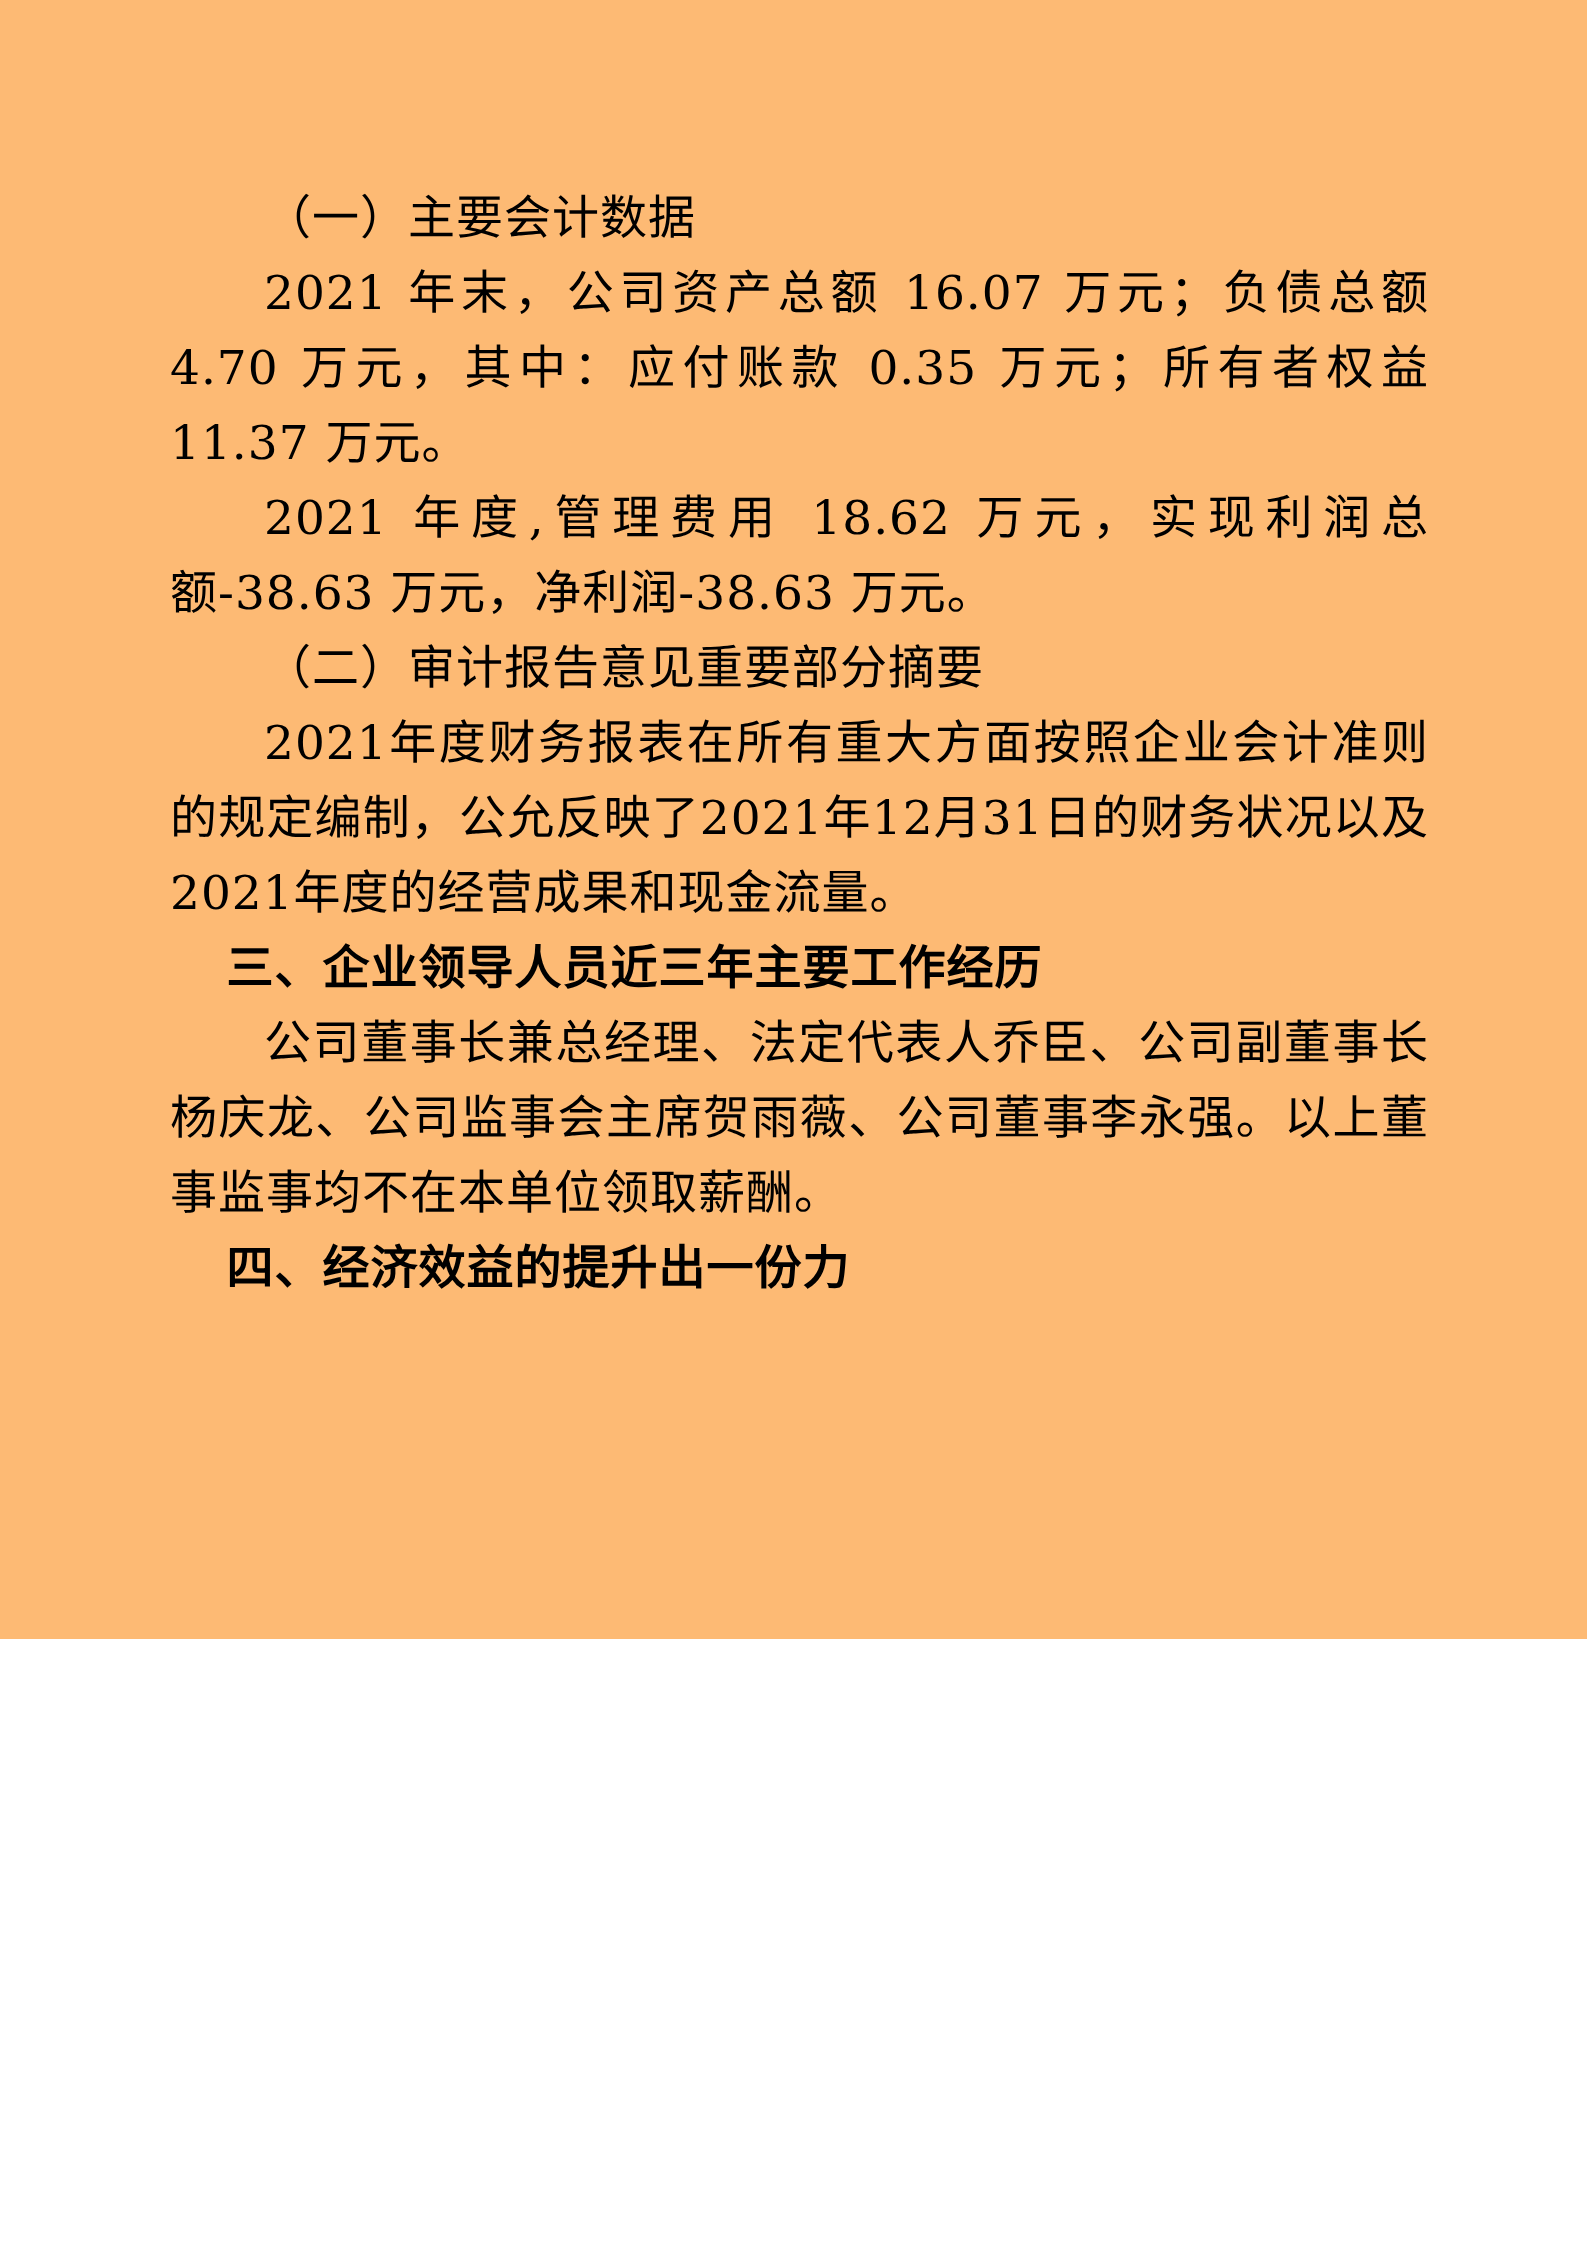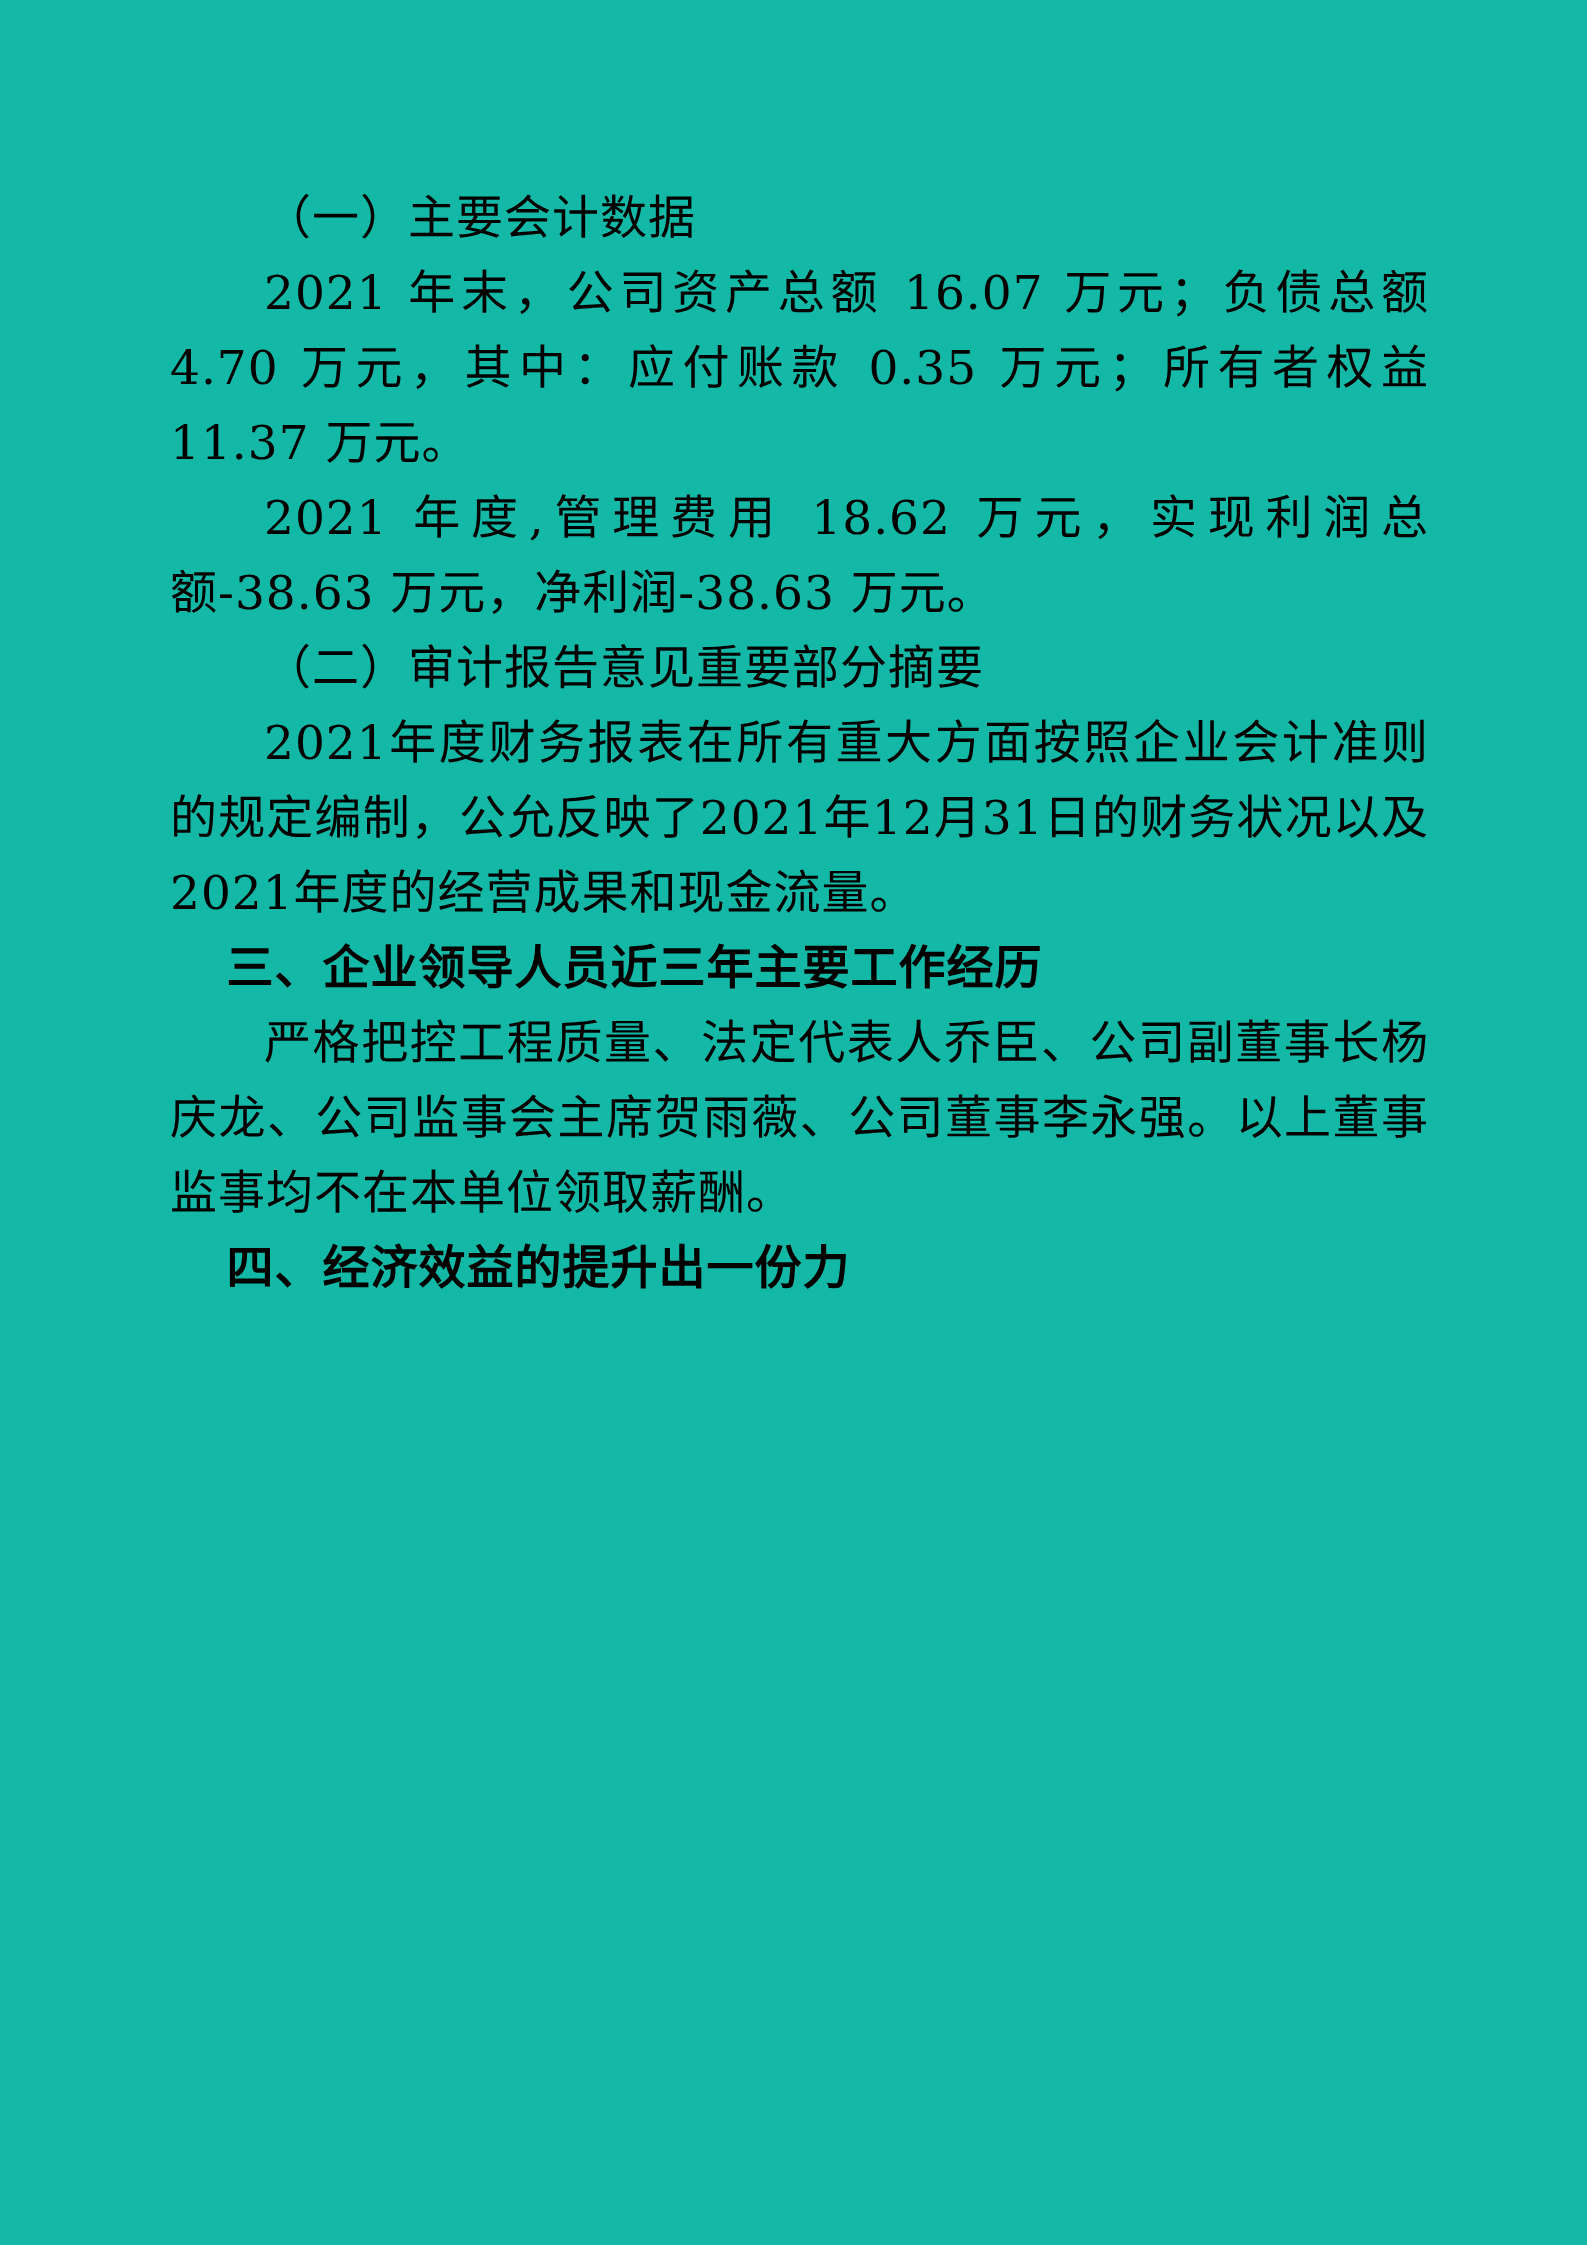--- a/index.html
+++ b/index.html
@@ -3,23 +3,23 @@
 <meta charset="utf-8">
 <style>
   html, body {
     margin: 0;
     padding: 0;
     background: #ffffff;
   }
   .page {
     position: relative;
     width: 1587px;
-    height: 2245px;
+    height: 1639px;
     margin: 0 auto;
-    background: #14b8a6;
+    background: #fdba74;
     box-sizing: border-box;
     padding: 180px 158px 0 170px;
     overflow: hidden;
   }
   .doc p {
     margin: 0;
     padding: 0;
     color: #000000;
     font-size: 47px;
     line-height: 75px;
@@ -43,16 +43,16 @@
 <body>
 
 <div class="page">
   <div class="doc">
     <p class="para-subheading">（一）主要会计数据</p>
     <p class="para-body">2021 年末，公司资产总额 16.07 万元；负债总额 4.70 万元，其中：应付账款 0.35 万元；所有者权益 11.37 万元。</p>
     <p class="para-body">2021 年度,管理费用 18.62 万元，实现利润总额-38.63 万元，净利润-38.63 万元。</p>
     <p class="para-subheading">（二）审计报告意见重要部分摘要</p>
     <p class="para-body">2021年度财务报表在所有重大方面按照企业会计准则的规定编制，公允反映了2021年12月31日的财务状况以及2021年度的经营成果和现金流量。</p>
     <p class="para-heading-bold">三、企业领导人员近三年主要工作经历</p>
-    <p class="para-body">严格把控工程质量、法定代表人乔臣、公司副董事长杨庆龙、公司监事会主席贺雨薇、公司董事李永强。以上董事监事均不在本单位领取薪酬。</p>
+    <p class="para-body">公司董事长兼总经理、法定代表人乔臣、公司副董事长杨庆龙、公司监事会主席贺雨薇、公司董事李永强。以上董事监事均不在本单位领取薪酬。</p>
     <p class="para-heading-bold">四、经济效益的提升出一份力</p>
   </div>
 </div>
 
 </body></html>

